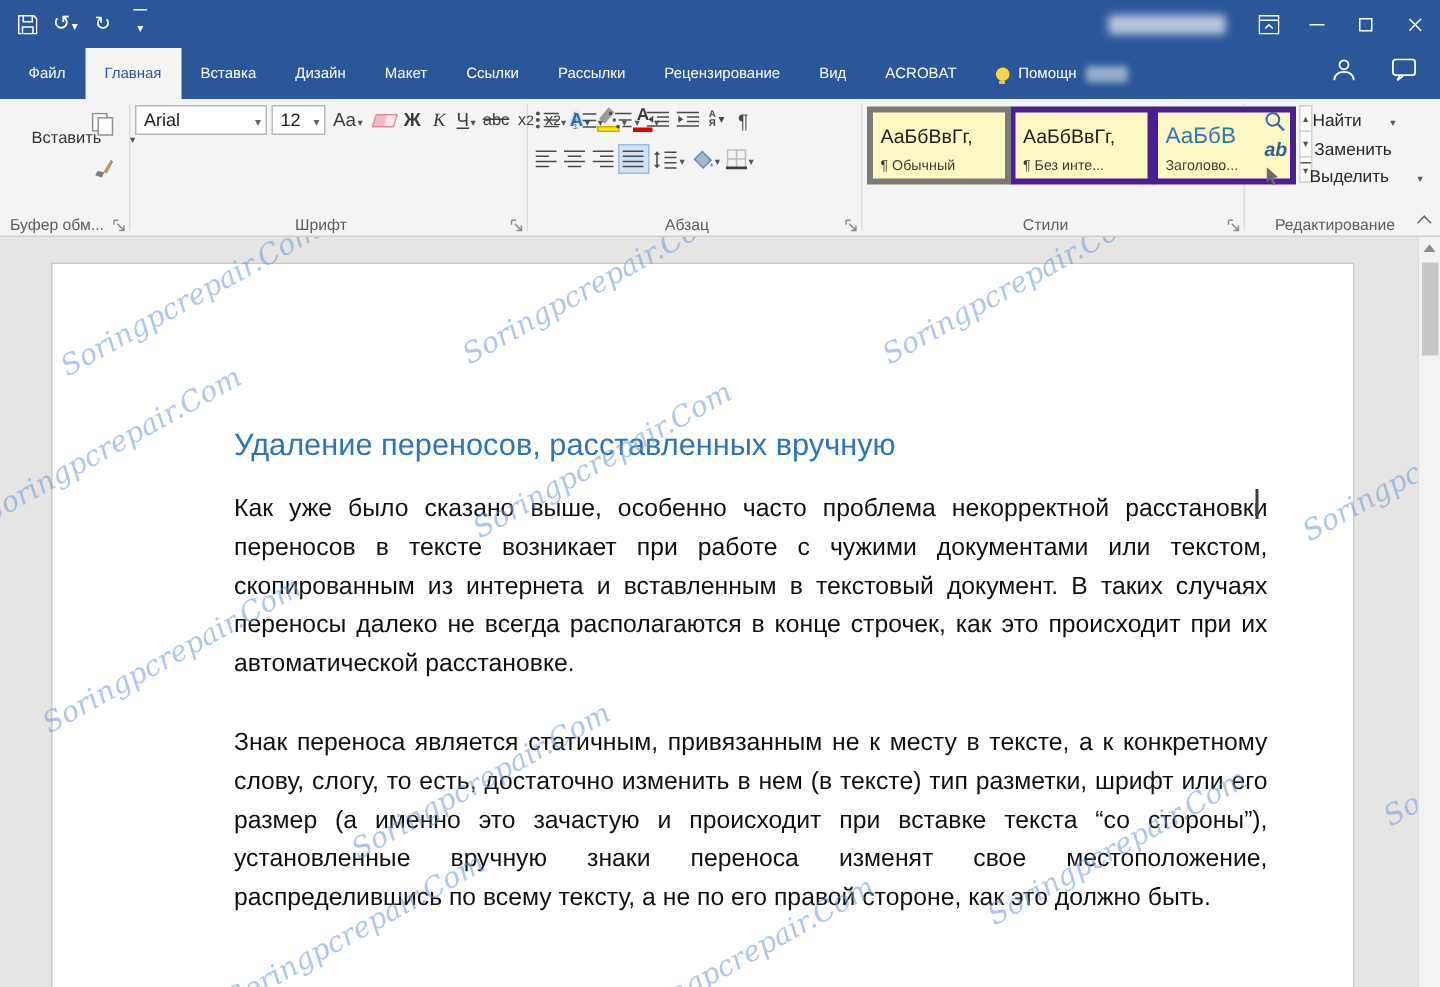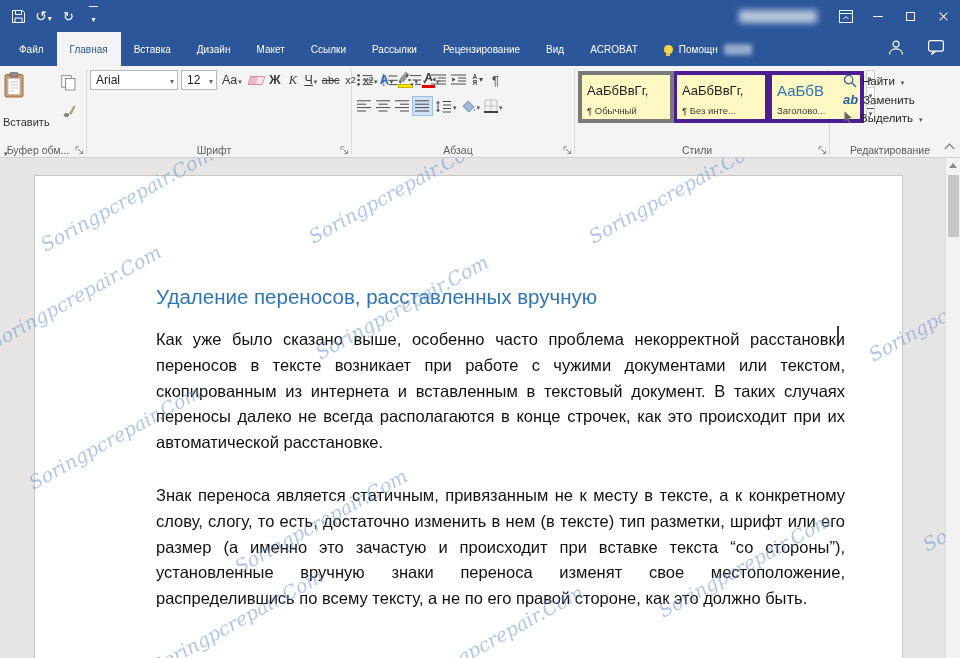--- a/index.html
+++ b/index.html
@@ -44,21 +44,21 @@
   .rgroup { position:relative; padding:4px 3px 17px; display:flex; align-items:flex-start; }
   .rgroup-label { position:absolute; bottom:1px; left:0; right:10px; text-align:center; font-size:10.5px; color:#5f5d5b; white-space:nowrap; overflow:hidden; }
   .launcher { position:absolute; right:2px; bottom:2px; line-height:0; }
   .gsep { width:1px; background:#dadada; margin:3px 0; flex:0 0 auto; }
   .g-clip { width:86px; }
   .g-font { width:264px; flex-direction:row; }
   .g-para { width:222px; flex-direction:column; }
   .g-styles { width:254px; }
   .g-edit { flex:1; }
 
-  .paste-btn { display:flex; flex-direction:column; align-items:flex-start; width:56px; padding-top:2px; font-size:11px; color:#333; gap:18px; }
+  .paste-btn { display:flex; align-items:flex-end; width:56px; padding-top:2px; font-size:11px; color:#333; gap:18px; }
   .clip-mini { display:flex; flex-direction:column; gap:9px; padding-top:5px; padding-left:2px; }
 
   .fontrow1 { display:flex; gap:3px; align-items:center; margin-bottom:6px; }
   .combo { display:flex; align-items:center; justify-content:space-between; background:#fff; border:1px solid #b5b8bd; height:20px; font-size:12px; color:#222; padding-left:5px; }
   .combo-arr::after { content:"▾"; font-size:8px; color:#666; padding:0 3px; }
   .font-name { width:88px; }
   .font-size { width:36px; }
   .rbtn { min-width:18px; height:20px; display:flex; align-items:center; justify-content:center; font-size:12.5px; color:#3b3b3b; padding:0 2px; }
   .rbtn.active { background:#cfe1f3; border:1px solid #9cc0e2; }
   .dd::after { content:"▾"; font-size:7px; color:#555; margin-left:1px; }
@@ -89,21 +89,21 @@
   .scard.h .prev { color:#2e75b6; font-size:15px; }
   .scard .nm { font-size:9.5px; color:#3c3c3c; padding:0 0 3px 5px; white-space:nowrap; }
   .sscroll { width:17px; display:flex; flex-direction:column; margin-left:3px; margin-top:1px; }
   .sbtn { height:18px; border:1px solid #d0d0d0; background:#fbfbfb; margin-top:-1px; display:flex; flex-direction:column; align-items:center; justify-content:center; color:#555; }
   .sbtn.up::after { content:"▴"; font-size:7px; }
   .sbtn.dn::after { content:"▾"; font-size:7px; }
   .sbtn.more::before { content:""; width:7px; height:1px; background:#555; margin-bottom:1px; }
   .sbtn.more::after { content:"▾"; font-size:7px; }
 
   .edit-col { display:flex; flex-direction:column; gap:4px; padding:4px 0 0 10px; }
-  .edrow { display:flex; align-items:center; gap:5px; font-size:11.5px; color:#262626; white-space:nowrap; }
+  .edrow { display:flex; align-items:center; gap:18px; font-size:11.5px; color:#262626; white-space:nowrap; }
   .ab { font-size:13px; font-style:italic; color:#2e5e9e; font-weight:700;text-align:right; }
 
   .collapse-chev { position:absolute; right:7px; bottom:5px; width:7px; height:7px; border-left:1.5px solid #666; border-top:1.5px solid #666; transform:rotate(45deg); }
 
   
   .docarea { flex:1; position:relative; background:#e6e5e4; overflow:hidden; }
   .page { position:absolute; left:34px; top:17px; width:869px; height:660px; background:#fff; border:1px solid #c8c8c8; padding:108px 57px 0 121px; z-index:1; }
   .doc-heading { font-size:20.5px; line-height:26px; color:#2e75b6; font-weight:400; margin:0 0 17px; }
   .doc-para { font-size:16.5px; line-height:25.8px; color:#111; text-align:justify; margin:0; }
   .p2 { margin-top:27px; }

